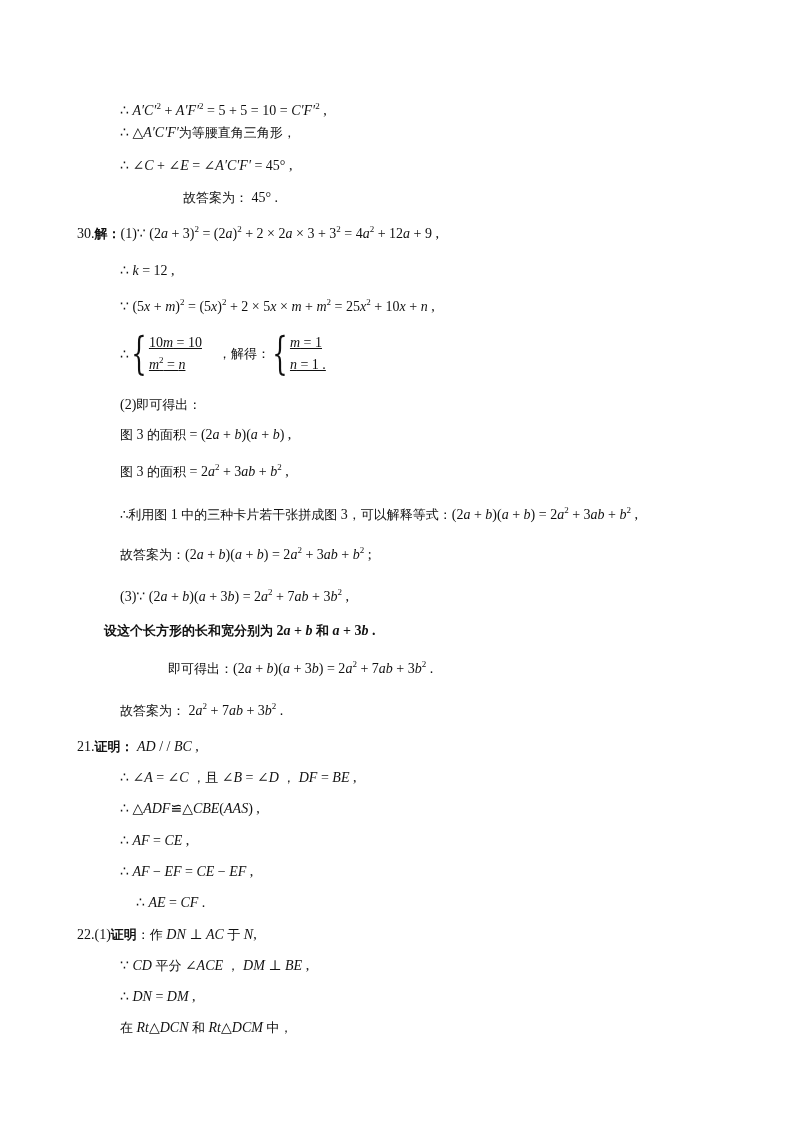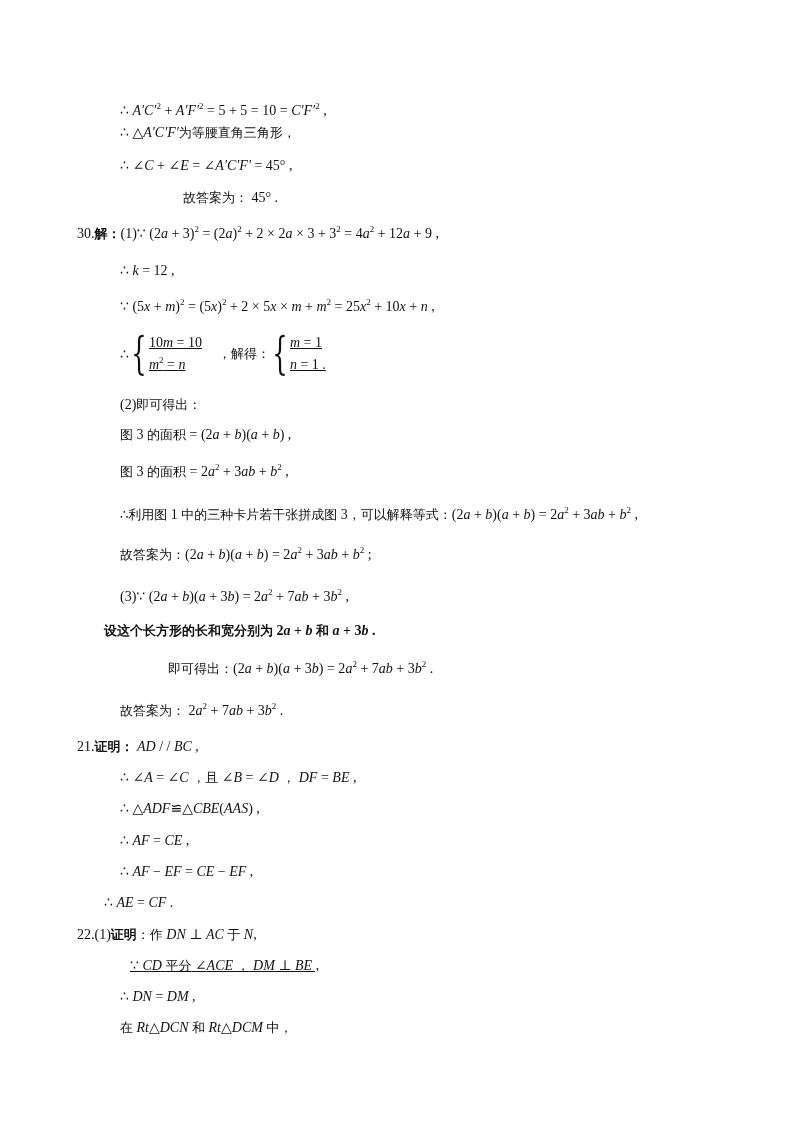--- a/index.html
+++ b/index.html
@@ -110,29 +110,29 @@
 </div>
 
 <div class="line" style="left:120px; top:832px;">
   ∴ <span class="m">AF</span> = <span class="m">CE</span> ,
 </div>
 
 <div class="line" style="left:120px; top:863px;">
   ∴ <span class="m">AF</span> − <span class="m">EF</span> = <span class="m">CE</span> − <span class="m">EF</span> ,
 </div>
 
-<div class="line" style="left:104px; top:894px;">
+<div class="line" style="left:136px; top:894px;">
   ∴ <span class="m">AE</span> = <span class="m">CF</span> .
 </div>
 
 <div class="line" style="left:77px; top:926px;">
   <span>22.(1)</span><span class="cjk bold">证明</span><span class="cjk">：作</span> <span class="m">DN</span> ⊥ <span class="m">AC</span> <span class="cjk">于</span> <span class="m">N</span>,
 </div>
 
-<div class="line" style="left:130px; top:957px;text-decoration:underline;">
+<div class="line" style="left:120px; top:957px;">
   ∵ <span class="m">CD</span> <span class="cjk">平分</span> ∠<span class="m">ACE</span> <span class="cjk">，</span> <span class="m">DM</span> ⊥ <span class="m">BE</span> ,
 </div>
 
 <div class="line" style="left:120px; top:988px;">
   ∴ <span class="m">DN</span> = <span class="m">DM</span> ,
 </div>
 
 <div class="line" style="left:120px; top:1019px;">
   <span class="cjk">在</span> <span class="m">Rt</span>△<span class="m">DCN</span> <span class="cjk">和</span> <span class="m">Rt</span>△<span class="m">DCM</span> <span class="cjk">中，</span>
 </div>

